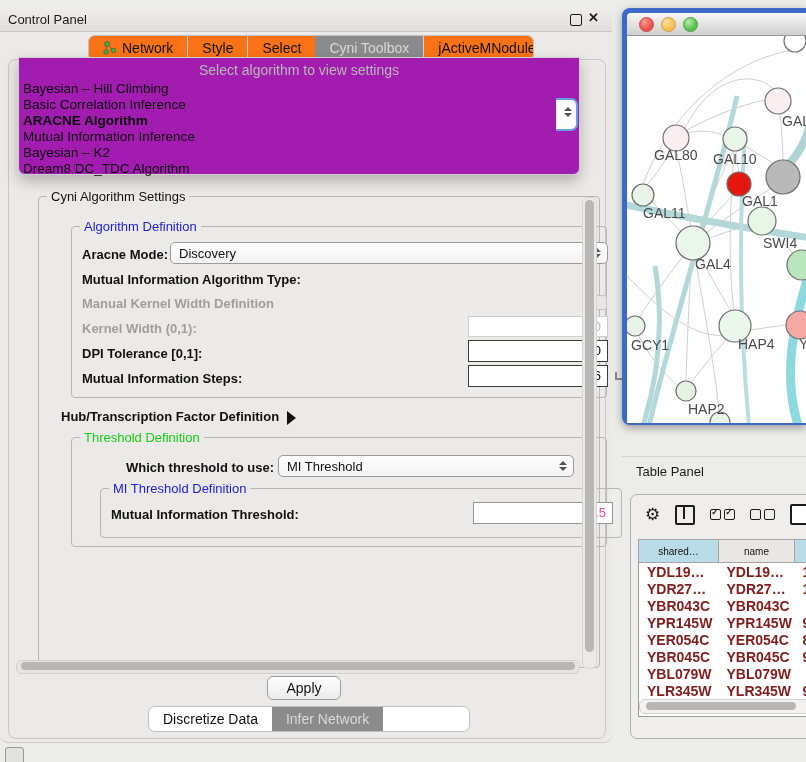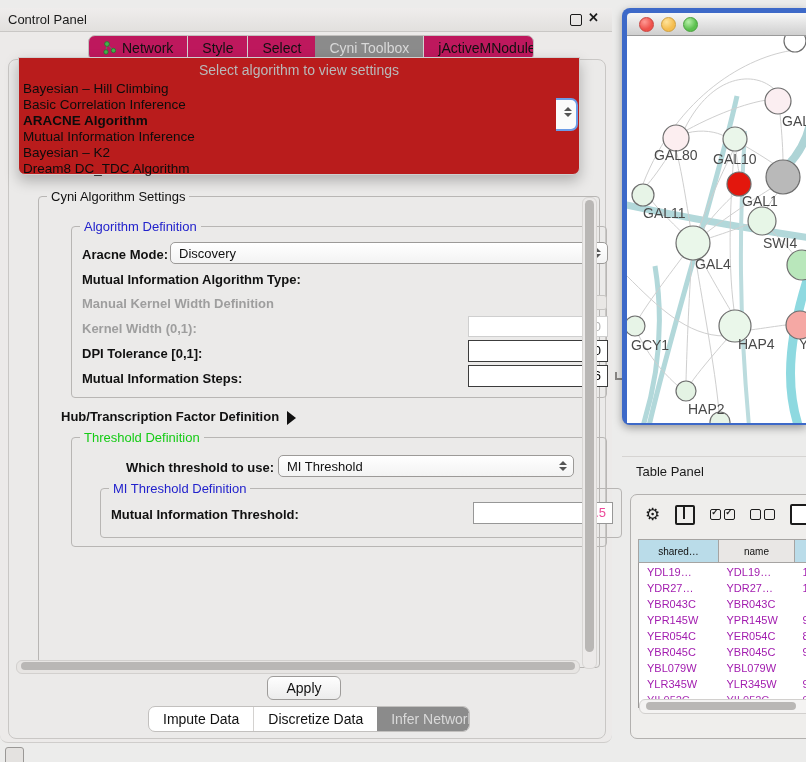--- a/index.html
+++ b/index.html
@@ -8,31 +8,31 @@
   .ab{position:absolute;}
 
   
   .cp-win{left:0;top:8px;width:612px;height:734px;background:#eceae9;border-bottom:1px solid #cfcdcb;border-radius:0 0 8px 8px;}
   .cp-titlebar{left:0;top:0;width:612px;height:23px;background:linear-gradient(#efedec,#e2e0de);border-bottom:1px solid #c9c7c5;}
   .cp-title{left:8px;top:4px;font-size:13px;color:#1a1a1a;}
   .float-icon{left:570px;top:6px;width:10px;height:10px;border:1.6px solid #1a1a1a;border-radius:2px;background:transparent;}
   .close-icon{left:588px;top:2px;font-size:13px;font-weight:bold;color:#1a1a1a;}
 
   
-  .tabbar{left:88px;top:27px;width:444px;height:24px;background:#be185d;border:1px solid #c2c0be;border-radius:7px;display:flex;align-items:stretch;overflow:hidden;}
+  .tabbar{left:88px;top:27px;width:444px;height:24px;background:#f97316;border:1px solid #c2c0be;border-radius:7px;display:flex;align-items:stretch;overflow:hidden;}
   .tab{display:flex;align-items:center;justify-content:center;font-size:14px;color:#111;padding:0 14px;position:relative;white-space:nowrap;}
   .tab + .tab{border-left:1px solid #d4d2d0;}
   .tab.sel{background:#8b8b8b;color:#d9d9d9;border-left:none;text-align:right;}
   .tab .net-ico{margin-right:6px;display:inline-block;width:13px;height:14px;}
 
   
   .cp-body{left:8px;top:51px;width:596px;height:678px;background:#ebeae9;border:1px solid #c9c7c5;border-radius:8px;}
 
   
-  .dd{left:18px;top:49px;width:560px;height:116px;background:#b91c1c;border:1px solid #cfcfcf;border-radius:0 0 7px 7px;box-shadow:0 6px 14px rgba(0,0,0,.25);z-index:40;text-decoration:underline;}
+  .dd{left:18px;top:49px;width:560px;height:116px;background:#a21caf;border:1px solid #cfcfcf;border-radius:0 0 7px 7px;box-shadow:0 6px 14px rgba(0,0,0,.25);z-index:40;text-decoration:underline;}
   .dd-head{left:0;top:4px;width:100%;text-align:center;font-size:14px;color:#b9b9b9;}
   .dd-item{left:4px;font-size:13.5px;color:#0c0c0c;white-space:nowrap;}
   .dd-item.bold{font-weight:bold;}
   .combo-frag{left:556px;top:90px;width:20px;height:29px;border:2px solid #6c9ce6;border-left:none;border-radius:0 7px 7px 0;background:#fbfbfb;z-index:41;}
 
   
   .grp{border:1px solid #b8b6b4;border-radius:4px;margin-left:20px;}
   .grp-label{position:absolute;top:-8px;left:8px;background:#ebeae9;padding:0 4px;font-size:13px;white-space:nowrap;}
   .lbl-black{color:#111;}
   .lbl-blue{color:#2222cc;}
@@ -85,21 +85,21 @@
   .gear-icon{font-size:17px;color:#1c1c1c;line-height:17px;}
   .cols-icon{width:16px;height:16px;border:2px solid #1c1c1c;border-radius:2px;position:relative;}
   .cols-icon:before{content:"";position:absolute;left:6px;top:0;width:2px;height:12px;background:#1c1c1c;}
   .cb{width:9px;height:9px;border:1.6px solid #1c1c1c;border-radius:2px;display:inline-block;position:relative;}
   .cb.on:after{content:"✓";position:absolute;left:0px;top:-3px;font-size:9px;font-weight:bold;color:#1c1c1c;}
   .doc-icon{width:14px;height:17px;border:2px solid #1c1c1c;border-radius:2px;position:relative;background:#fff;}
   .tblgrid{left:7px;top:44px;width:200px;border:1px solid #9a9896;background:#fff;border-collapse:collapse;table-layout:fixed;}
   .tblgrid th{height:20px;font-size:10px;font-weight:normal;color:#111;border:1px solid #a6a4a2;}
   .tblgrid th.blue{background:#badce9;}
   .tblgrid th.gray{background:#e9e7e5;}
-  .tblgrid td{height:15px;font-size:11px;color:#a21caf;padding:1px 0 0 8px;white-space:nowrap;overflow:hidden;}
+  .tblgrid td{height:15px;font-size:14px;color:#7f1d1d;padding:1px 0 0 8px;white-space:nowrap;overflow:hidden;font-weight:bold;}
 </style>
 </head>
 <body>
 
 <div class="stage">
 
   <section class="ab cp-win">
     <div class="ab cp-titlebar">
       <span class="ab cp-title">Control Panel</span>
       <span class="ab float-icon"></span>
@@ -196,23 +196,20 @@
 
     <div class="ab hscroll" style="left:16px;top:652px;width:562px;height:12px;">
       <div class="hthumb" style="margin:1px 4px;height:8px;"></div>
     </div>
 
     <div class="ab apply-btn" style="left:267px;top:668px;width:72px;height:22px;">
       <span>Apply</span>
     </div>
 
     <div class="ab btabbar">
-      <div class="tab">
-          <span>Impute Data</span>
-        </div>
       <div class="tab">
           <span>Discretize Data</span>
         </div>
       <div class="tab sel">
           <span>Infer Network</span>
         </div>
     </div>
 
     <div class="ab dd">
       <div class="ab dd-head">Select algorithm to view settings</div>

